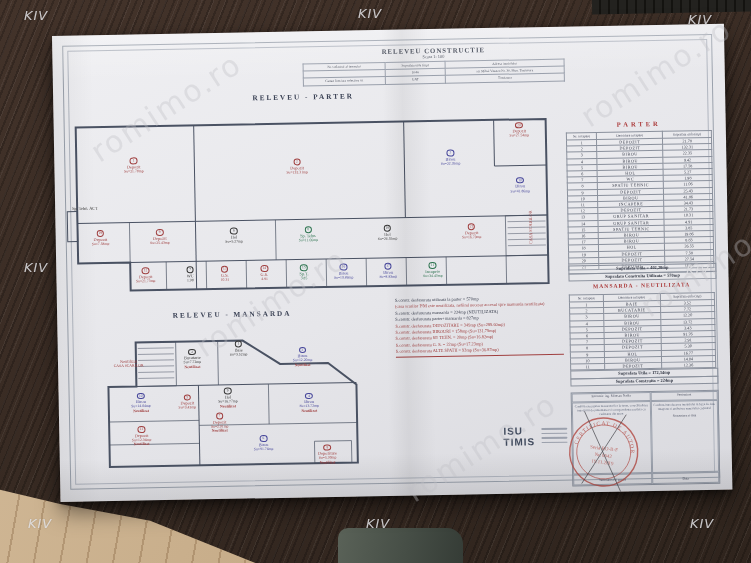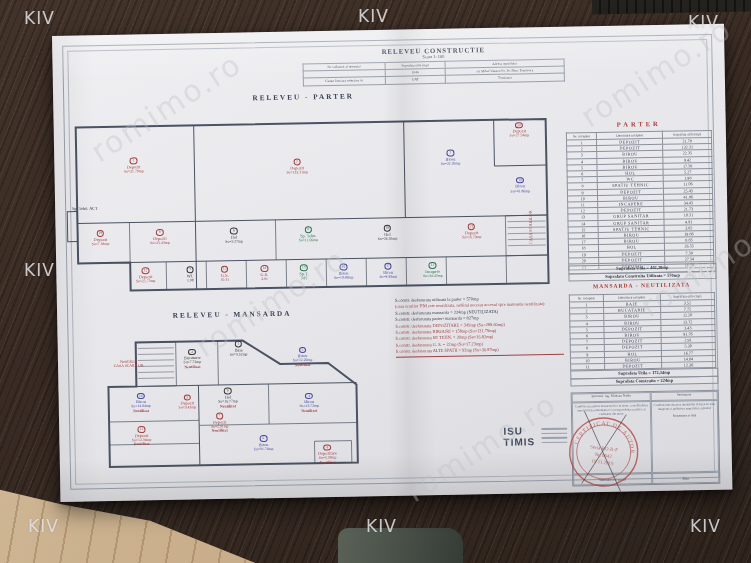--- a/index.html
+++ b/index.html
@@ -40,22 +40,22 @@
     background:
       linear-gradient(90deg, rgba(0,0,0,.05), rgba(0,0,0,0) 6%),
       linear-gradient(90deg, rgba(0,0,0,0) 49%, rgba(0,0,0,.055) 52%, rgba(0,0,0,0) 56%),
       linear-gradient(0deg, rgba(0,0,0,.09), rgba(0,0,0,0) 9%),
       linear-gradient(180deg, rgba(255,255,255,.25), rgba(0,0,0,0) 10%);
   }
   .frame-outer{position:absolute;left:10px;top:10px;right:12px;bottom:12px;border:1px solid #9aa1ac;}
   .frame-inner{position:absolute;left:15px;top:15px;right:17px;bottom:17px;border:1px solid #b0b5bf;}
 
   
-  .kiv{position:absolute;z-index:9;font-family:"DejaVu Sans",sans-serif;font-size:17px;
-       color:rgba(228,228,232,.85);letter-spacing:1px;text-shadow:0 0 2px rgba(0,0,0,.15);}
+  .kiv{position:absolute;z-index:9;font-family:"DejaVu Sans",sans-serif;font-size:13px;
+       color:rgba(228,228,232,.85);letter-spacing:1px;text-shadow:0 0 2px rgba(0,0,0,.15);font-style:italic;}
   .romimo{position:absolute;z-index:9;font-family:"DejaVu Sans",sans-serif;font-size:30px;
        color:rgba(190,190,196,.36);transform:rotate(-33deg);letter-spacing:2px;white-space:nowrap;}
   .k1{left:24px;top:8px}.k2{left:358px;top:6px}.k3{left:688px;top:12px}
   .k4{left:24px;top:260px}.k5{left:686px;top:262px}
   .k6{left:28px;top:516px}.k7{left:366px;top:516px}.k8{left:690px;top:516px}
   .r1{left:80px;top:90px}.r2{left:570px;top:55px}.r3{left:185px;top:285px}
   .r4{left:395px;top:430px}.r5{left:630px;top:245px}
 
   
   .titleblock{position:absolute;left:250px;top:18px;width:262px;text-align:center;}

